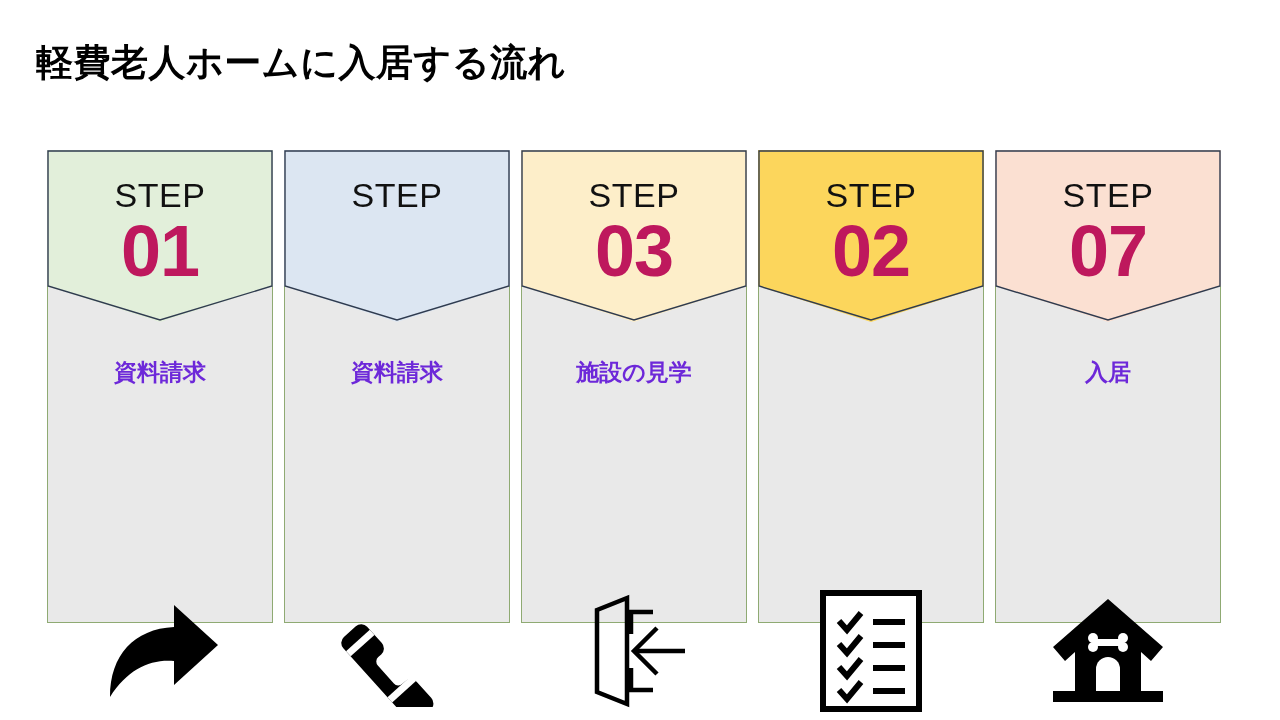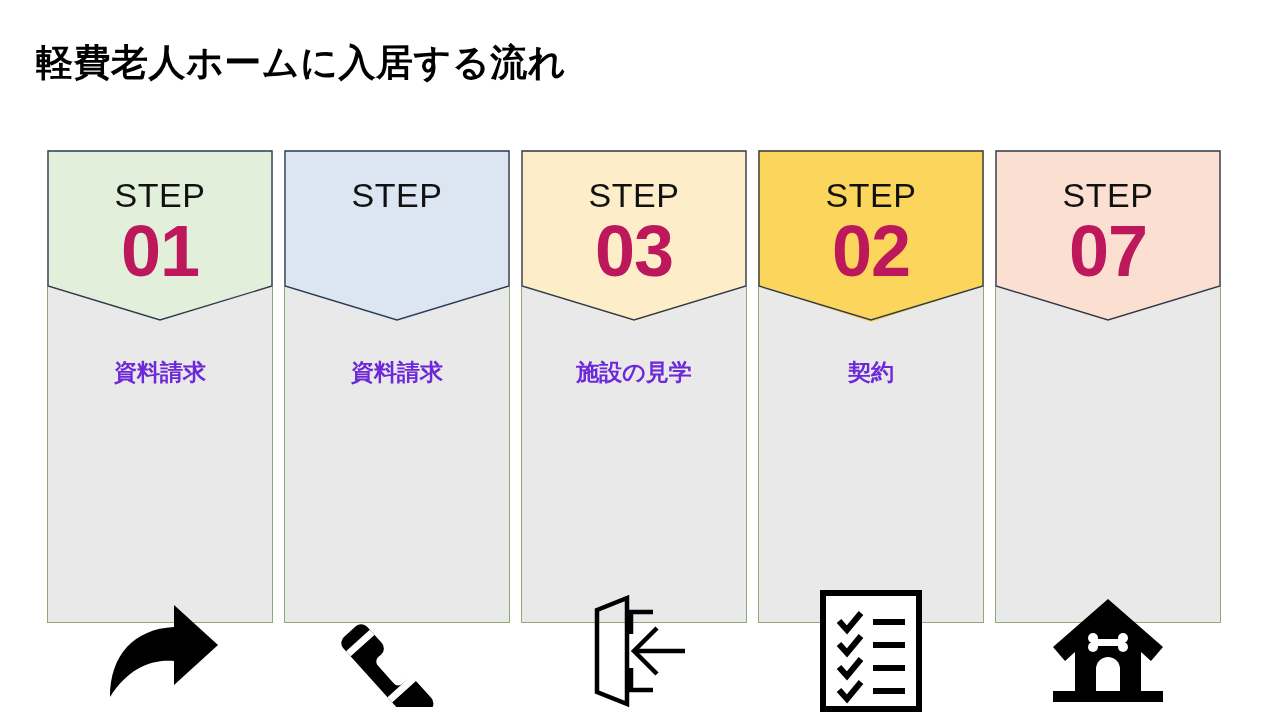--- a/index.html
+++ b/index.html
@@ -184,21 +184,20 @@
         </div>
       </div>
       <div class="step-card" style="background: rgb(233, 233, 233); border-color: rgb(143, 170, 115);">
         <div class="step-banner" style="background: rgb(252, 214, 92);">
           <div class="step-word">STEP</div>
           <div class="step-number">02</div>
         </div>
         <svg class="step-banner-outline" viewBox="0 0 226 172">
           <polygon points="1,1 225,1 225,136 113,170 1,136" fill="none" stroke="#2f3b4f" stroke-width="1.4"></polygon>
         </svg>
-        <div class="step-label">契約</div>
         <div class="step-icon">
           <svg width="104" height="124" viewBox="0 0 104 124" aria-hidden="true">
             <rect x="4" y="4" width="96" height="116" fill="#ffffff" stroke="#000" stroke-width="6"></rect>
             <g stroke="#000" stroke-width="6" fill="none" stroke-linecap="butt">
               <polyline points="20,32 28,41 42,24"></polyline>
               <polyline points="20,55 28,64 42,47"></polyline>
               <polyline points="20,78 28,87 42,70"></polyline>
               <polyline points="20,101 28,110 42,93"></polyline>
               <line x1="54" y1="33" x2="86" y2="33"></line>
               <line x1="54" y1="56" x2="86" y2="56"></line>
@@ -209,20 +208,21 @@
         </div>
       </div>
       <div class="step-card" style="background: rgb(233, 233, 233); border-color: rgb(143, 170, 115);">
         <div class="step-banner" style="background: rgb(251, 224, 210);">
           <div class="step-word">STEP</div>
           <div class="step-number">07</div>
         </div>
         <svg class="step-banner-outline" viewBox="0 0 226 172">
           <polygon points="1,1 225,1 225,136 113,170 1,136" fill="none" stroke="#2f3b4f" stroke-width="1.4"></polygon>
         </svg>
+        <div class="step-label">入居</div>
         <div class="step-icon">
           <svg width="118" height="112" viewBox="0 0 118 112" aria-hidden="true">
             <path fill="#000" d="M59 4 L4 52 L16 66 L26 57 L26 96 L92 96 L92 57 L102 66 L114 52 Z"></path>
             <rect x="4" y="96" width="110" height="11" fill="#000"></rect>
             <path fill="#ffffff" d="M59 62 a12 12 0 0 1 12 12 v22 h-24 v-22 a12 12 0 0 1 12 -12 z"></path>
             <g fill="#ffffff">
               <rect x="44" y="44" width="30" height="7" rx="3"></rect>
               <circle cx="44" cy="43" r="5"></circle>
               <circle cx="44" cy="52" r="5"></circle>
               <circle cx="74" cy="43" r="5"></circle>

